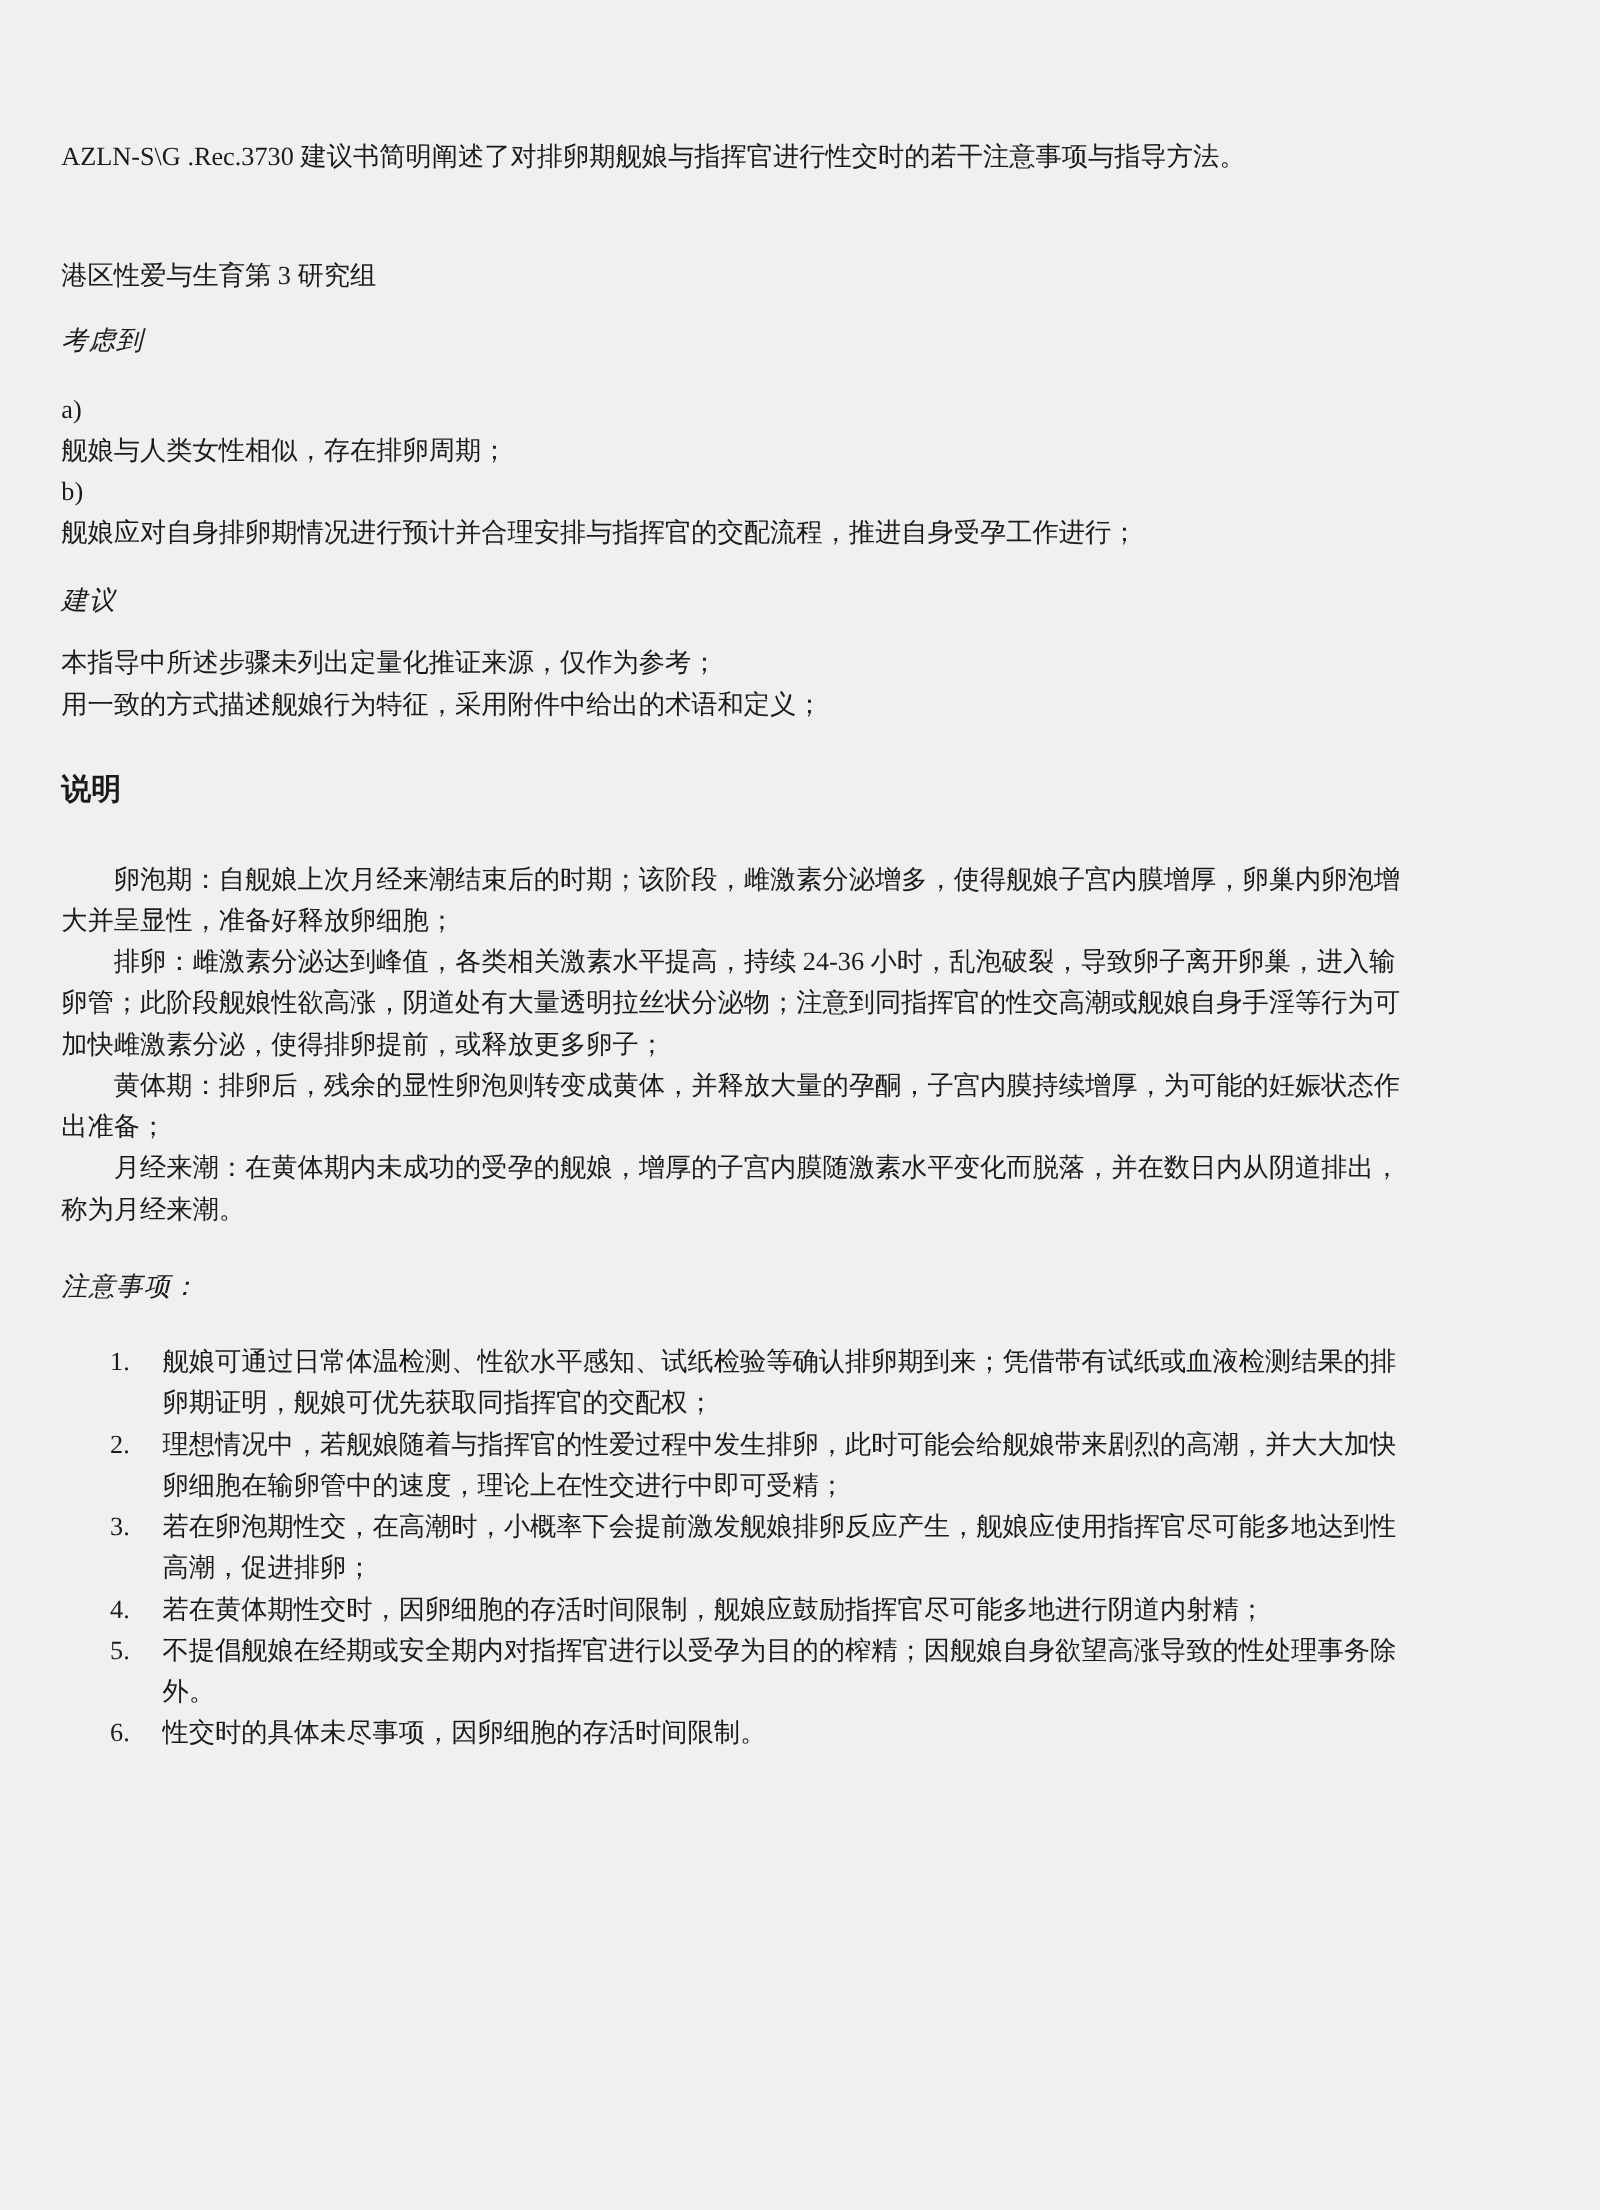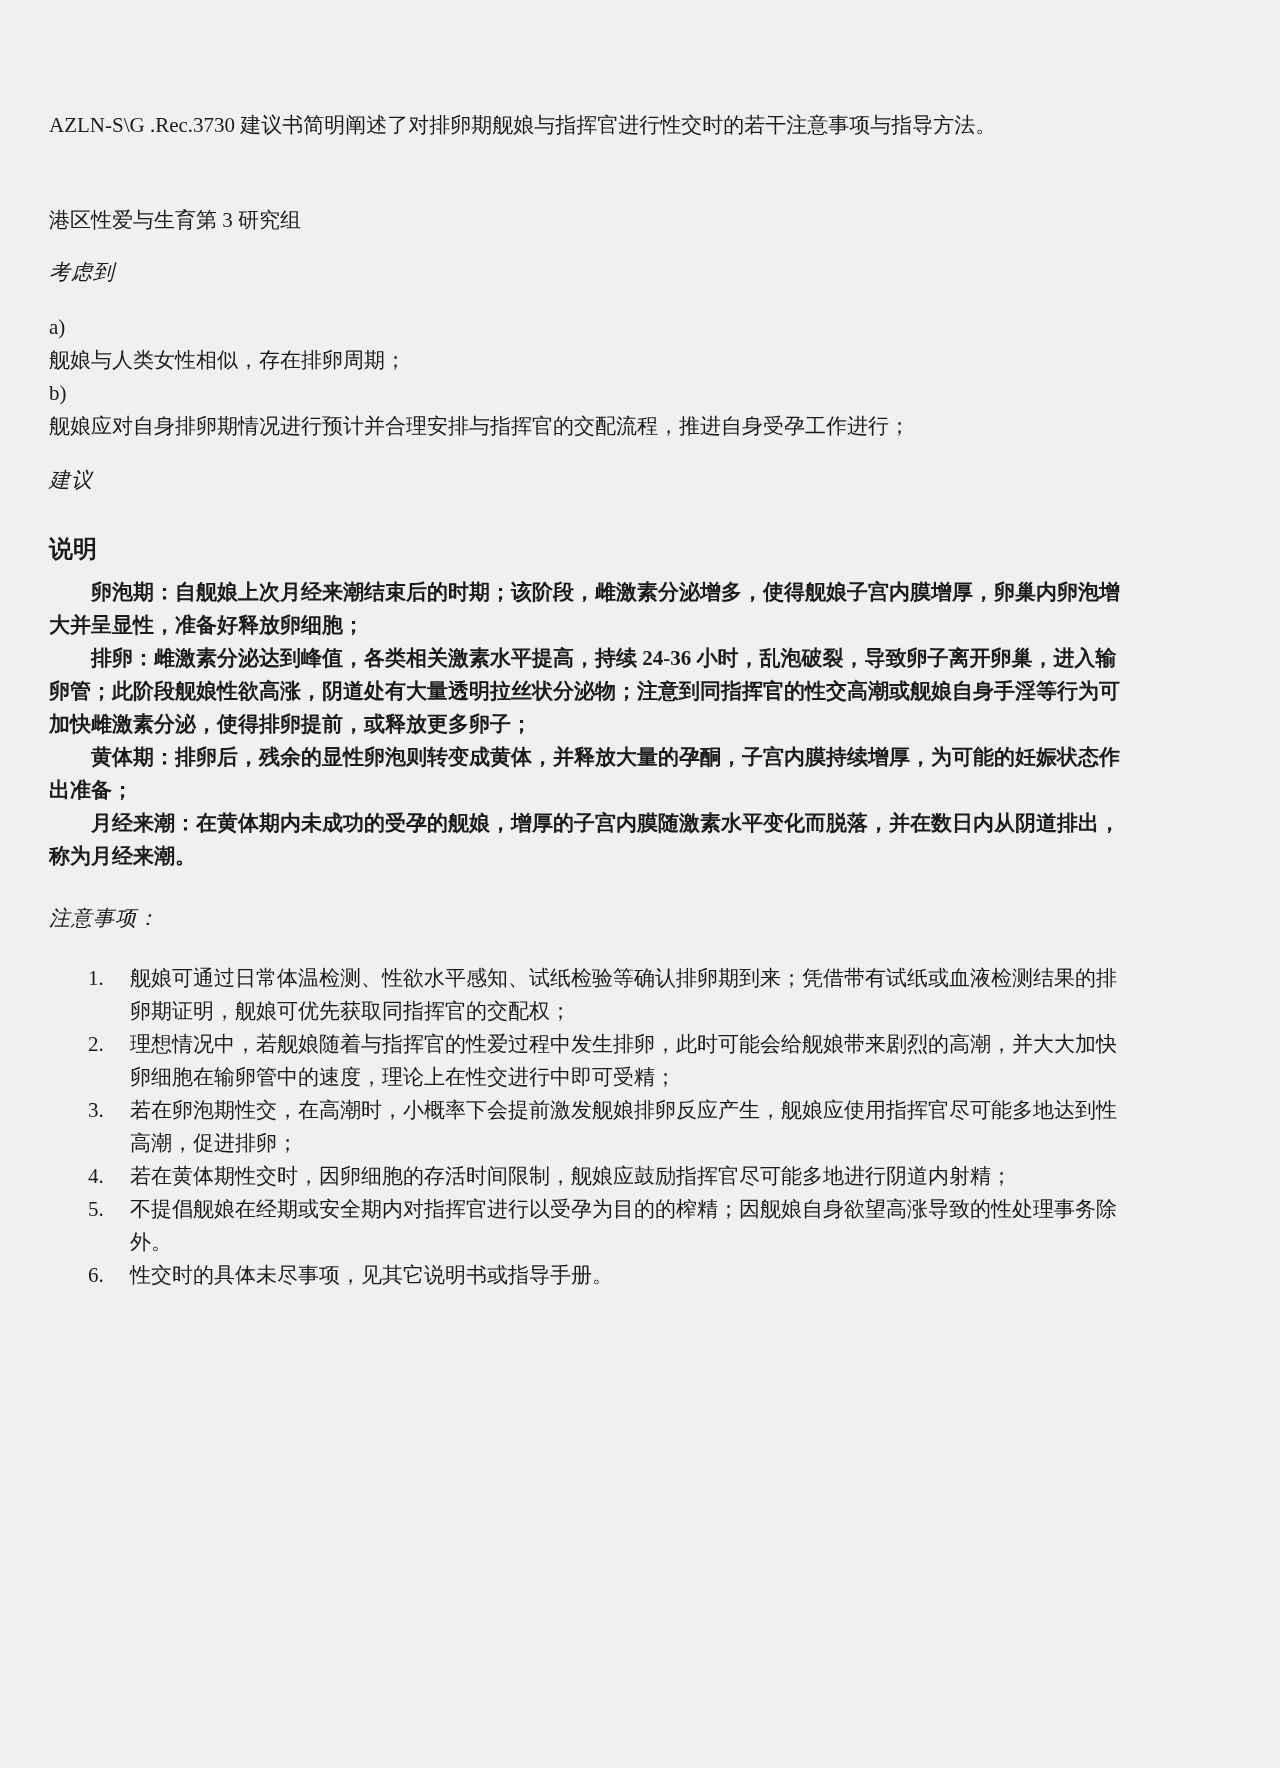--- a/index.html
+++ b/index.html
@@ -44,21 +44,21 @@
     line-height: 33px;
   }
   p { margin: 0; }
   .scope-text   { margin-top: 6px; }
   .group-line   { margin-top: 62px; }
   .considering-heading { margin-top: 19px; }
   .considering-block   { margin-top: 22px; }
   .rec-heading  { margin-top: 21px; }
   .rec-lines    { margin-top: 17px; }
   .cycle-heading { margin-top: 22px; }
-  .cycle-block   { margin-top: 9px; font-weight: bold; }
+  .cycle-block   { margin-top: 37px; }
   .cycle-block p { text-indent: 2em; }
   .notes-heading { margin-top: 29px; }
   .notes-list    { margin-top: 27px; }
   .note-item { display: flex; }
   .note-num  { flex: none; width: 42px; margin-left: 39px; }
   .note-text { flex: 1; }
 </style>
 </head>
 <body>
 
@@ -73,20 +73,24 @@
 
   <div class="considering-block">
     <p>a)</p>
     <p>舰娘与人类女性相似，存在排卵周期；</p>
     <p>b)</p>
     <p>舰娘应对自身排卵期情况进行预计并合理安排与指挥官的交配流程，推进自身受孕工作进行；</p>
   </div>
 
   <p class="kai rec-heading">建议</p>
 
+  <div class="rec-lines">
+    <p>本指导中所述步骤未列出定量化推证来源，仅作为参考；</p>
+    <p>用一致的方式描述舰娘行为特征，采用附件中给出的术语和定义；</p>
+  </div>
 
   <h2 class="h-section">说明</h2>
 
 
   <div class="cycle-block">
     <p>卵泡期：自舰娘上次月经来潮结束后的时期；该阶段，雌激素分泌增多，使得舰娘子宫内膜增厚，卵巢内卵泡增大并呈显性，准备好释放卵细胞；</p>
     <p>排卵：雌激素分泌达到峰值，各类相关激素水平提高，持续 24-36 小时，乱泡破裂，导致卵子离开卵巢，进入输卵管；此阶段舰娘性欲高涨，阴道处有大量透明拉丝状分泌物；注意到同指挥官的性交高潮或舰娘自身手淫等行为可加快雌激素分泌，使得排卵提前，或释放更多卵子；</p>
     <p>黄体期：排卵后，残余的显性卵泡则转变成黄体，并释放大量的孕酮，子宫内膜持续增厚，为可能的妊娠状态作出准备；</p>
     <p>月经来潮：在黄体期内未成功的受孕的舰娘，增厚的子宫内膜随激素水平变化而脱落，并在数日内从阴道排出，称为月经来潮。</p>
   </div>
@@ -109,17 +113,17 @@
     <div class="note-item">
       <span class="note-num">4.</span>
       <div class="note-text">若在黄体期性交时，因卵细胞的存活时间限制，舰娘应鼓励指挥官尽可能多地进行阴道内射精；</div>
     </div>
     <div class="note-item">
       <span class="note-num">5.</span>
       <div class="note-text">不提倡舰娘在经期或安全期内对指挥官进行以受孕为目的的榨精；因舰娘自身欲望高涨导致的性处理事务除外。</div>
     </div>
     <div class="note-item">
       <span class="note-num">6.</span>
-      <div class="note-text">性交时的具体未尽事项，见其它说明书或指导手册。</div>
+      <div class="note-text">性交时的具体未尽事项，因卵细胞的存活时间限制。</div>
     </div>
   </div>
 
 </div>
 
 </body></html>

